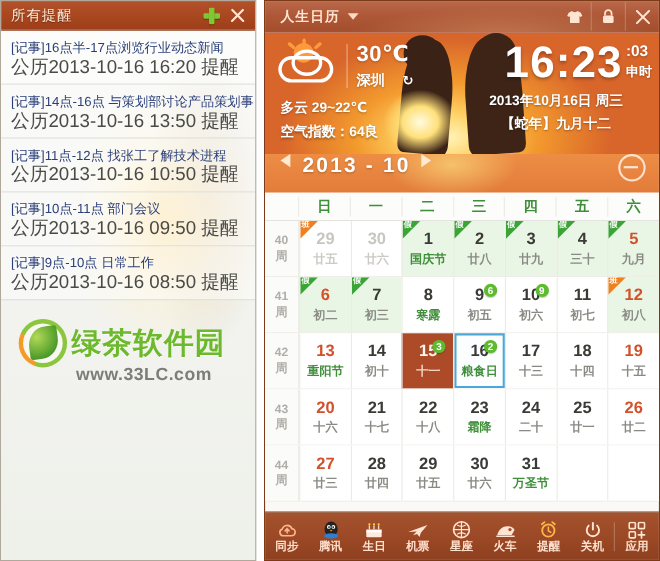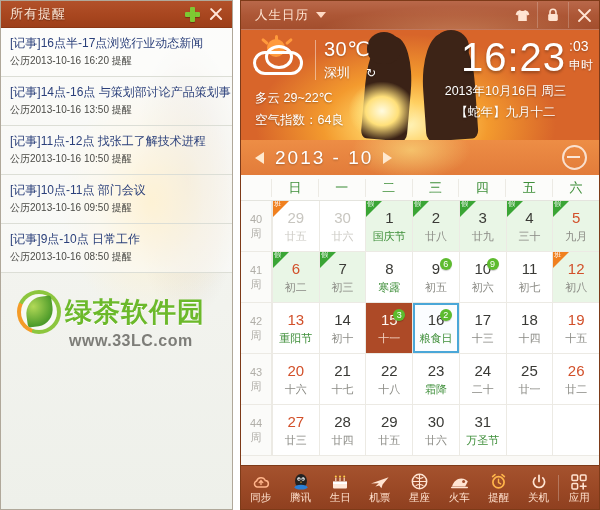--- a/index.html
+++ b/index.html
@@ -58,21 +58,21 @@
   .reminder-item{
     position:relative;padding:7px 8px 7px 9px;
     border-bottom:1px solid #dcded6;
     background:rgba(255,255,255,.45);
   }
   .reminder-item:nth-child(1){background:rgba(255,255,255,.62);}
   .ri-title{
     font-size:12px;color:#2a3f7a;line-height:16px;white-space:nowrap;
   }
   .ri-sub{
-    font-size:10px;color:#4a4a46;line-height:16px;margin-top:2px;white-space:nowrap;
+    font-size:17px;color:#4a4a46;line-height:16px;margin-top:2px;white-space:nowrap;
   }
 
   
   .watermark{
     position:absolute;left:16px;top:286px;width:205px;height:66px;
     display:flex;flex-direction:column;justify-content:center;
   }
   .wm-row{display:flex;align-items:center;}
   .wm-leaf{
     width:44px;height:44px;border-radius:50%;
@@ -100,20 +100,21 @@
     margin-left:52px;margin-top:-2px;
   }
 
   
   .cal-window{
     position:absolute;left:240px;top:0;width:360px;height:510px;
     box-sizing:border-box;
     border:1px solid #7d3a18;
     background:#faf9f6;
     overflow:hidden;
+    font-weight:bold;
   }
   .cal-titlebar{
     position:relative;height:28px;
     background:linear-gradient(180deg,#b9684a 0%,#ad5736 50%,#a34e2d 100%);
     display:flex;align-items:center;
     border-bottom:1px solid rgba(255,255,255,.12);
   }
   .cal-titlebar:after{
     content:"";position:absolute;inset:0;
     background:radial-gradient(ellipse 200px 40px at 60% 120%,rgba(255,200,150,.35),rgba(0,0,0,0) 70%);
@@ -196,21 +197,21 @@
   .clock-main{display:flex;align-items:flex-start;justify-content:flex-end;}
   .clock-hm{font-size:40px;line-height:42px;letter-spacing:1px;text-shadow:0 2px 3px rgba(0,0,0,.3);}
   .clock-side{margin-left:3px;display:flex;flex-direction:column;align-items:flex-start;padding-top:3px;}
   .clock-sec{font-size:14px;line-height:15px;text-shadow:0 1px 2px rgba(0,0,0,.3);}
   .clock-shi{font-size:12px;line-height:16px;margin-top:3px;text-shadow:0 1px 2px rgba(0,0,0,.3);}
   .clock-date{font-size:12.5px;margin-top:5px;text-shadow:0 1px 2px rgba(0,0,0,.35);}
   .clock-lunar{font-size:12.5px;margin-top:4px;text-shadow:0 1px 2px rgba(0,0,0,.35);}
 
   
   .month-bar{
-    position:relative;height:35px;display:flex;align-items:center;
+    position:relative;height:35px;display:flex;
     background:linear-gradient(180deg,rgba(236,132,54,.92) 0%,rgba(224,113,42,.92) 100%);
     color:#fff;overflow:hidden;
   }
   .month-bar:before{
     content:"";position:absolute;left:110px;top:-20px;width:120px;height:60px;
     background:radial-gradient(ellipse at center,rgba(255,240,140,.55),rgba(255,200,80,0) 70%);
   }
   .mb-arrow{
     width:0;height:0;cursor:pointer;z-index:2;
     border-top:6px solid transparent;border-bottom:6px solid transparent;

